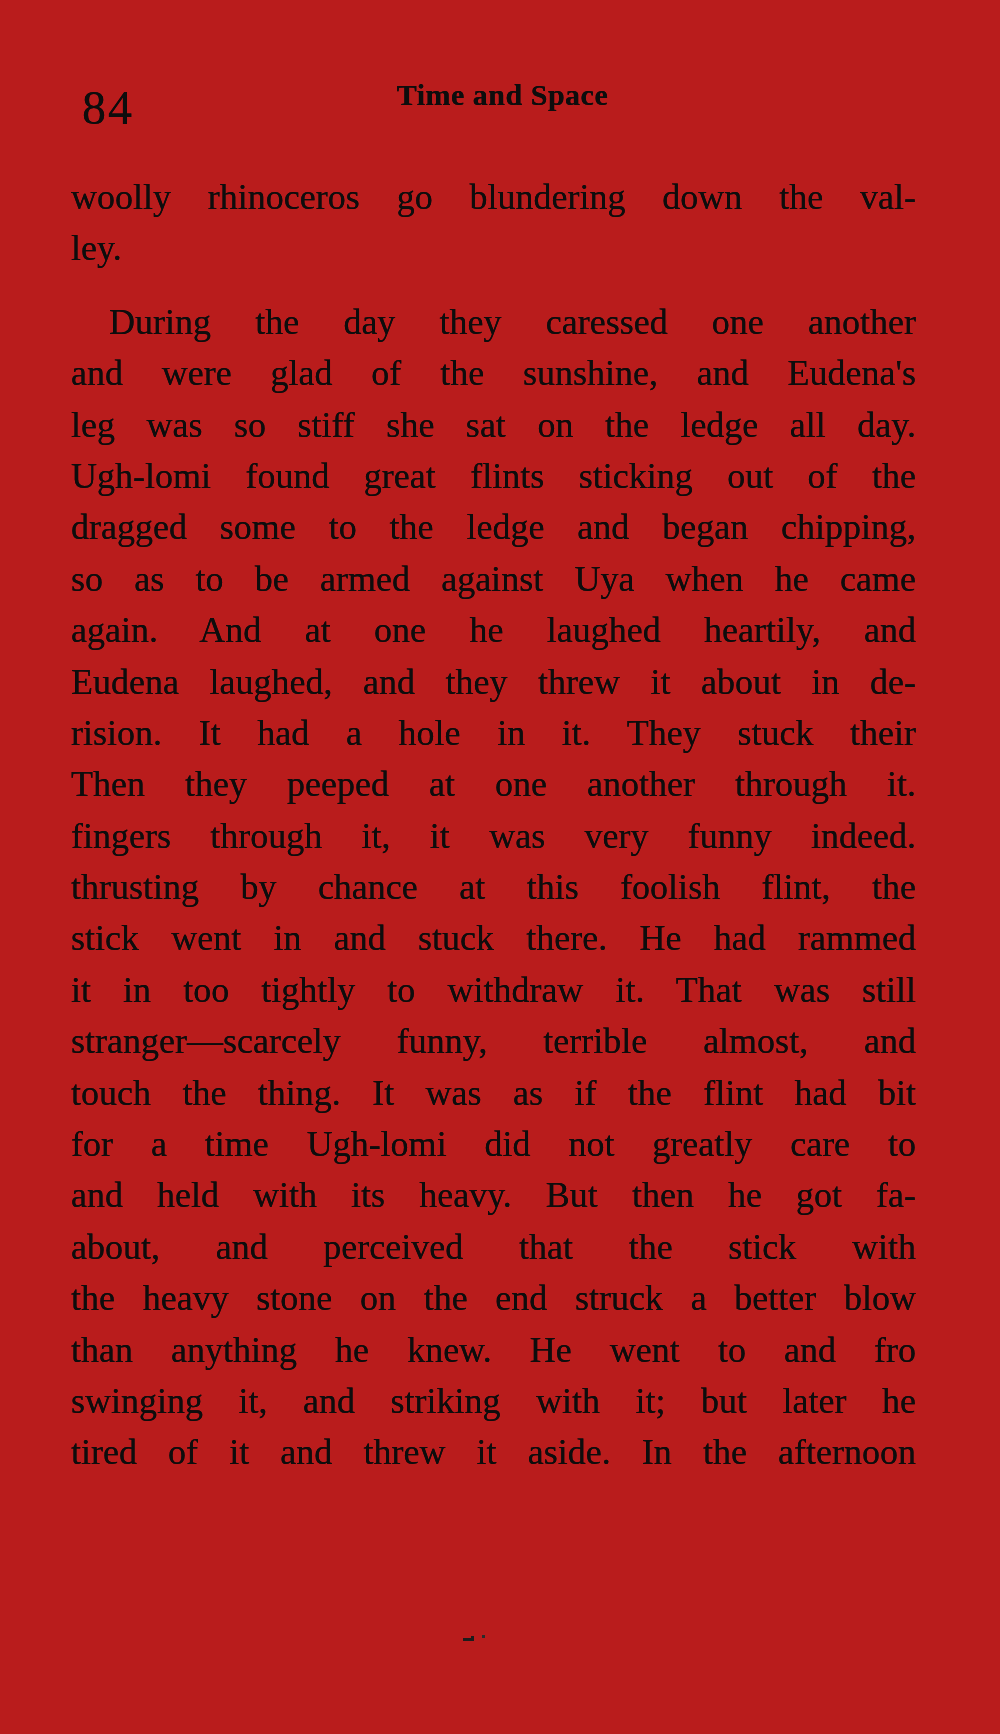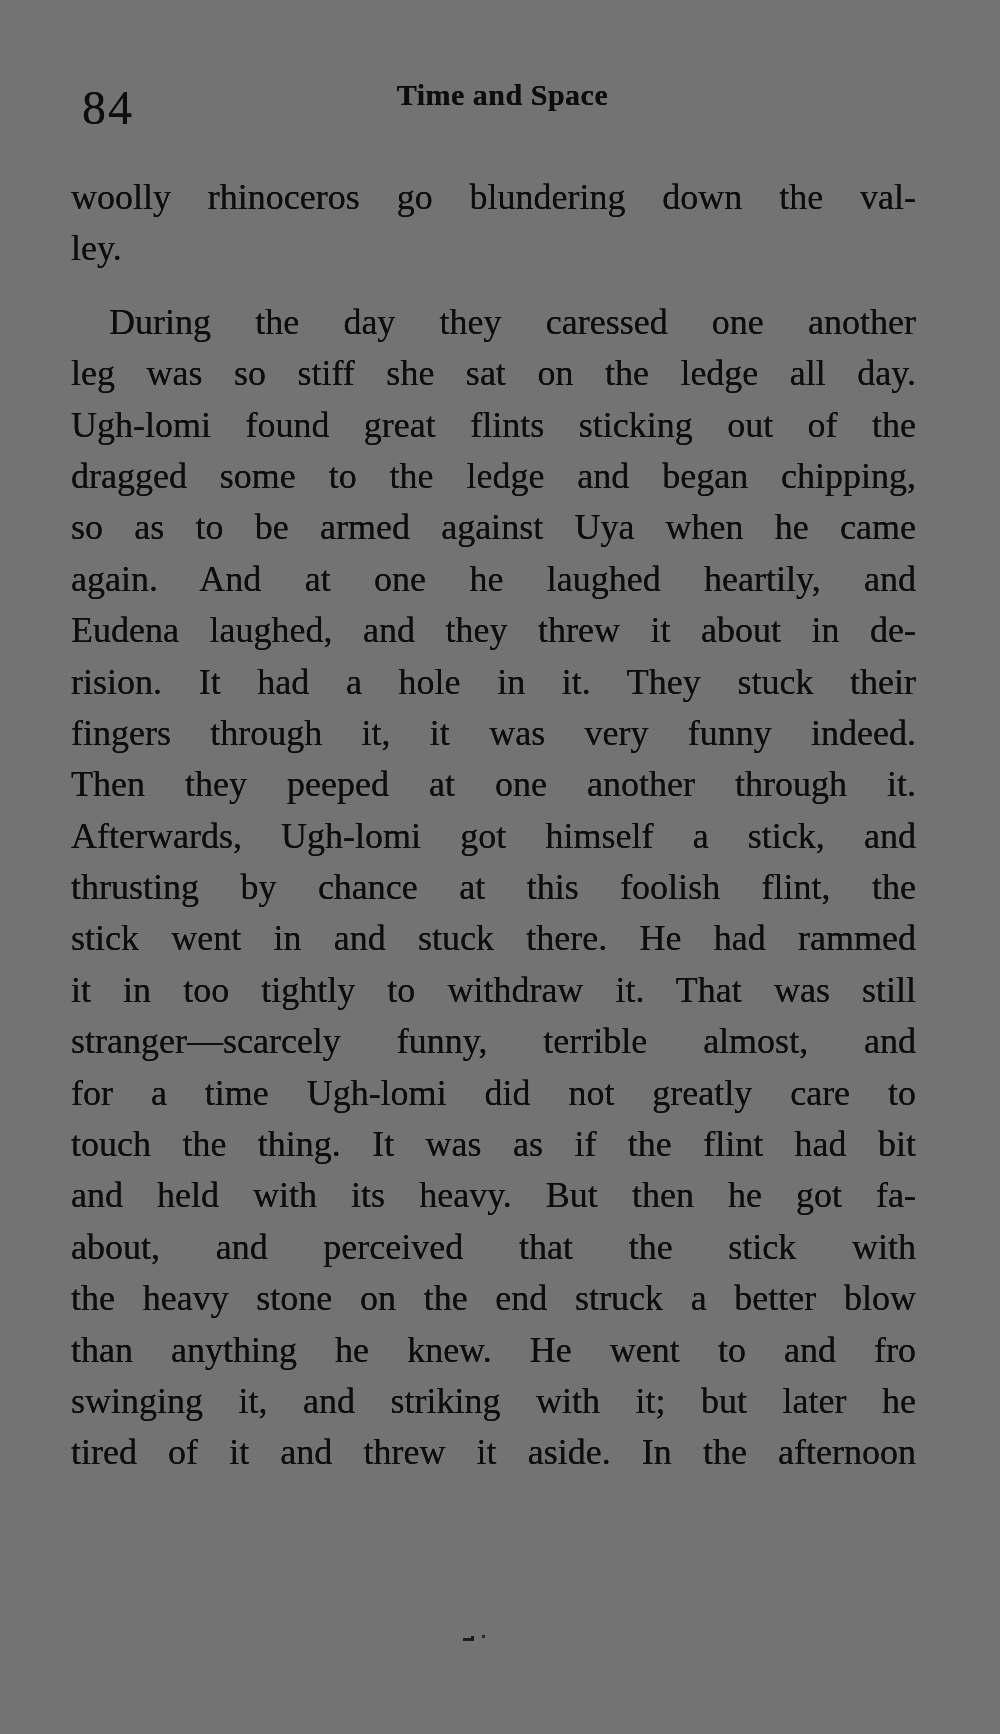--- a/index.html
+++ b/index.html
@@ -6,21 +6,21 @@
   html, body { background: #ffffff; }
   body {
     width: 1000px; height: 1734px;
     position: relative;
     font-family: "Liberation Serif", "DejaVu Serif", serif;
     color: #0d0d0d;
     overflow: hidden;
   }
   .page {
     position: absolute; inset: 0;
-    background: #737373;
+    background: #b91c1c;
     font-family: Liberation Serif, serif;
   }
   
   .header {
     position: absolute;
     top: 78px; left: 80px; width: 845px; height: 60px;
   }
   .page-number {
     position: absolute; left: 2px; top: 2px;
     font-size: 48px; font-weight: 400;
@@ -83,53 +83,53 @@
   </div>
 
   <div class="text-block">
 
       <div class="line">woolly rhinoceros go blundering down the val-</div>
 
       <div class="line no-justify">ley.</div>
 
       <div class="line indent">During the day they caressed one another</div>
 
+      <div class="line">and were glad of the sunshine, and Eudena's</div>
 
       <div class="line">leg was so stiff she sat on the ledge all day.</div>
 
       <div class="line">Ugh-lomi found great flints sticking out of the</div>
 
 
       <div class="line">dragged some to the ledge and began chipping,</div>
 
       <div class="line">so as to be armed against Uya when he came</div>
 
       <div class="line">again. And at one he laughed heartily, and</div>
 
       <div class="line">Eudena laughed, and they threw it about in de-</div>
 
       <div class="line">rision. It had a hole in it. They stuck their</div>
 
+      <div class="line">Then they peeped at one another through it.</div>
+
       <div class="line">fingers through it, it was very funny indeed.</div>
 
-      <div class="line">Then they peeped at one another through it.</div>
-
-      <div class="line">Afterwards, Ugh-lomi got himself a stick, and</div>
 
       <div class="line">thrusting by chance at this foolish flint, the</div>
 
       <div class="line">stick went in and stuck there. He had rammed</div>
 
       <div class="line">it in too tightly to withdraw it. That was still</div>
 
       <div class="line">stranger—scarcely funny, terrible almost, and</div>
 
+      <div class="line">touch the thing. It was as if the flint had bit</div>
+
       <div class="line">for a time Ugh-lomi did not greatly care to</div>
-
-      <div class="line">touch the thing. It was as if the flint had bit</div>
 
       <div class="line">and held with its heavy. But then he got fa-</div>
 
 
       <div class="line">about, and perceived that the stick with</div>
 
       <div class="line">the heavy stone on the end struck a better blow</div>
 
       <div class="line">than anything he knew. He went to and fro</div>
 

